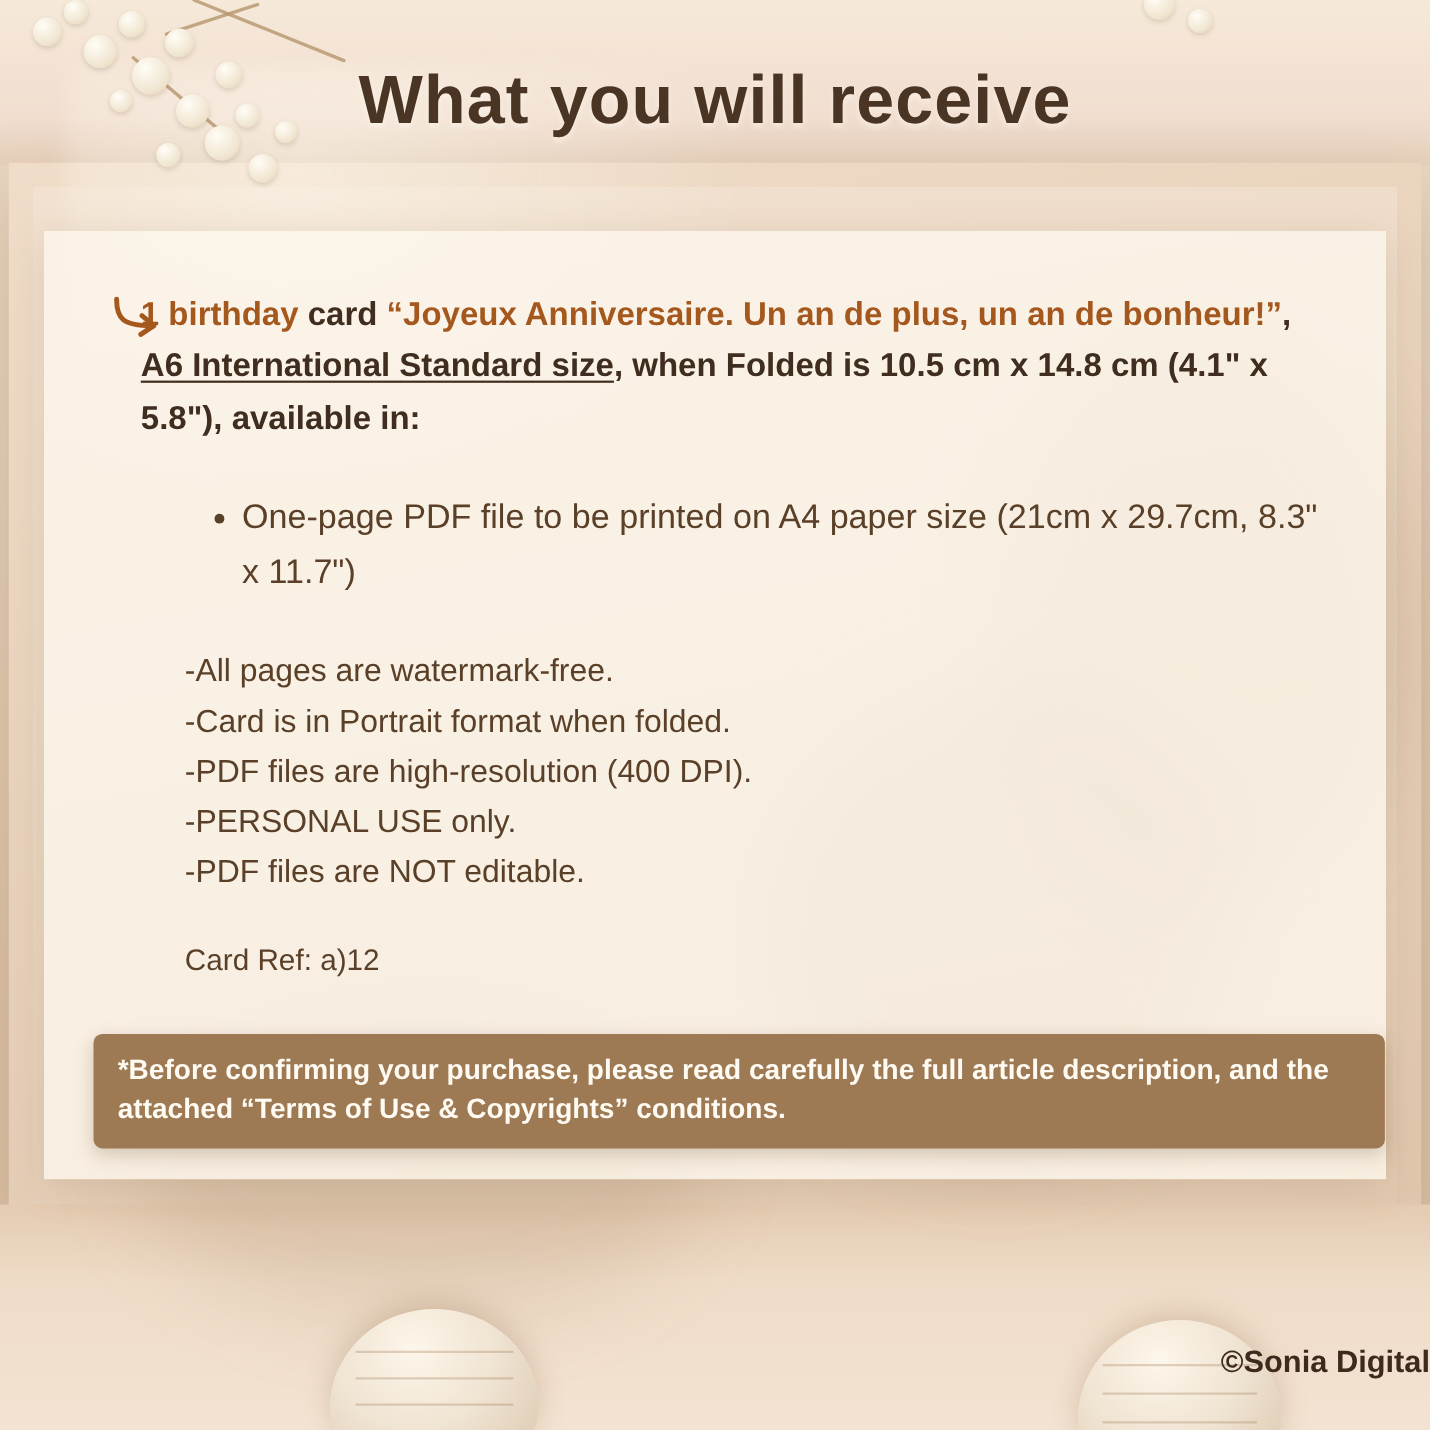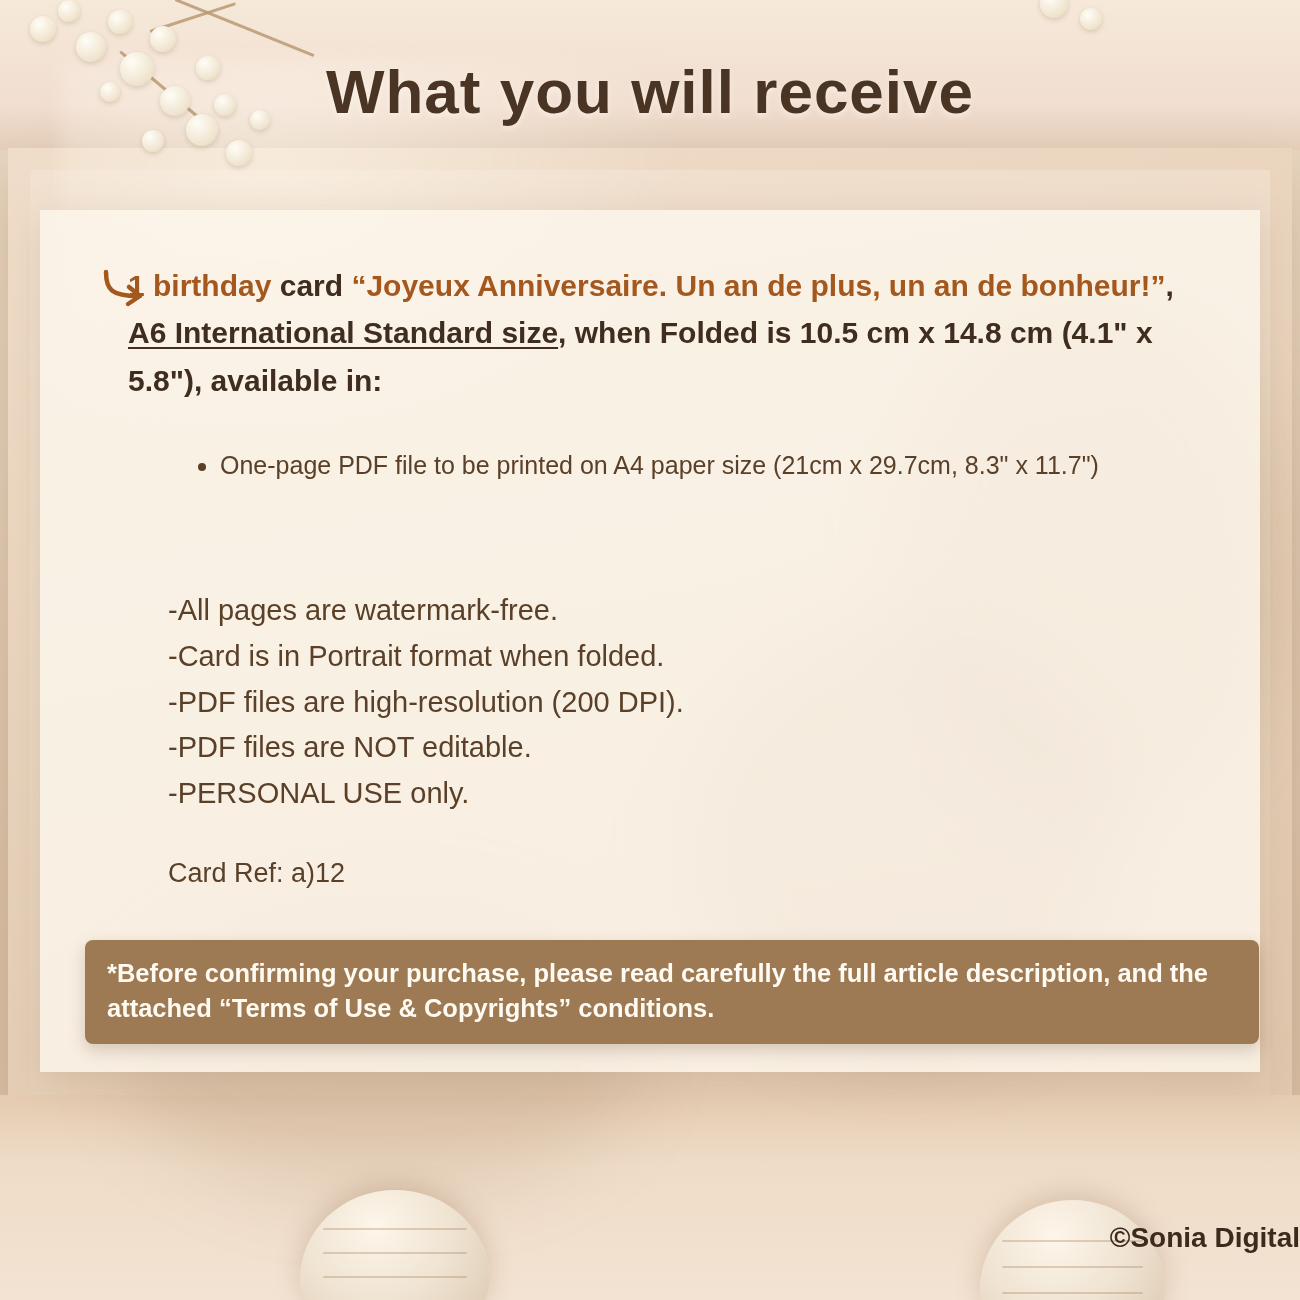--- a/index.html
+++ b/index.html
@@ -162,21 +162,21 @@
   .bullets {
     position: absolute;
     left: 150px; top: 235px;
     width: 990px;
     margin: 0;
     padding: 0 0 0 30px;
     list-style: disc;
     color: #5a4028;
   }
   .bullets li {
-    font-size: 25px;
+    font-size: 31px;
     line-height: 1.62;
     color: #5a4028;
   }
 
   
   .notes {
     position: absolute;
     left: 128px; top: 378px;
     width: 1000px;
   }
@@ -273,23 +273,23 @@
         </div>
       </div>
 
       <ul class="bullets">
         <li>One-page PDF file to be printed on A4 paper size (21cm x 29.7cm, 8.3" x 11.7")</li>
       </ul>
 
       <div class="notes">
         <div class="line">-All pages are watermark-free.</div>
         <div class="line">-Card is in Portrait format when folded.</div>
-        <div class="line">-PDF files are high-resolution (200 DPI).</div>
+        <div class="line">-PDF files are high-resolution (400 DPI).</div>
+        <div class="line">-PERSONAL USE only.</div>
         <div class="line">-PDF files are NOT editable.</div>
-        <div class="line">-PERSONAL USE only.</div>
       </div>
 
       <div class="card-ref">Card Ref: a)12</div>
 
       <div class="banner">*Before confirming your purchase, please read carefully the full article description, and the attached “Terms of Use &amp; Copyrights” conditions.</div>
 
     </div>
   </div>
 
   <div class="bottom-object o1">

